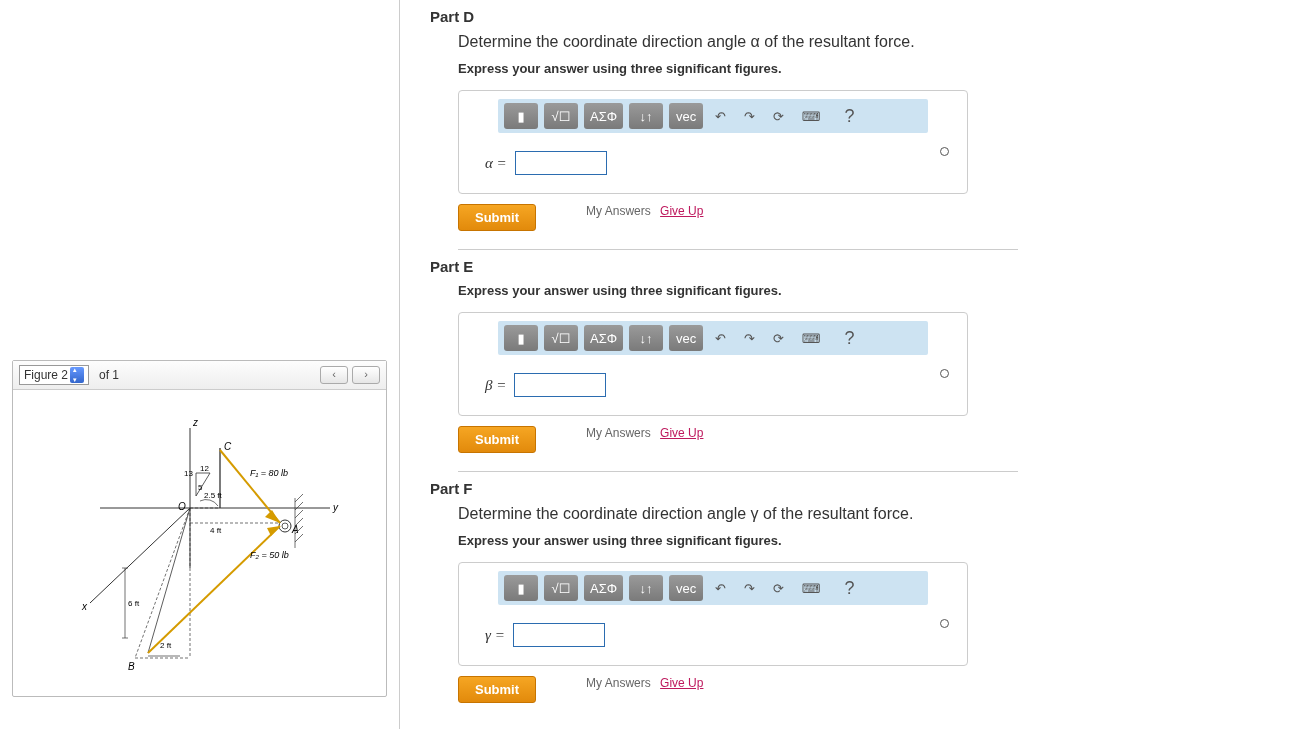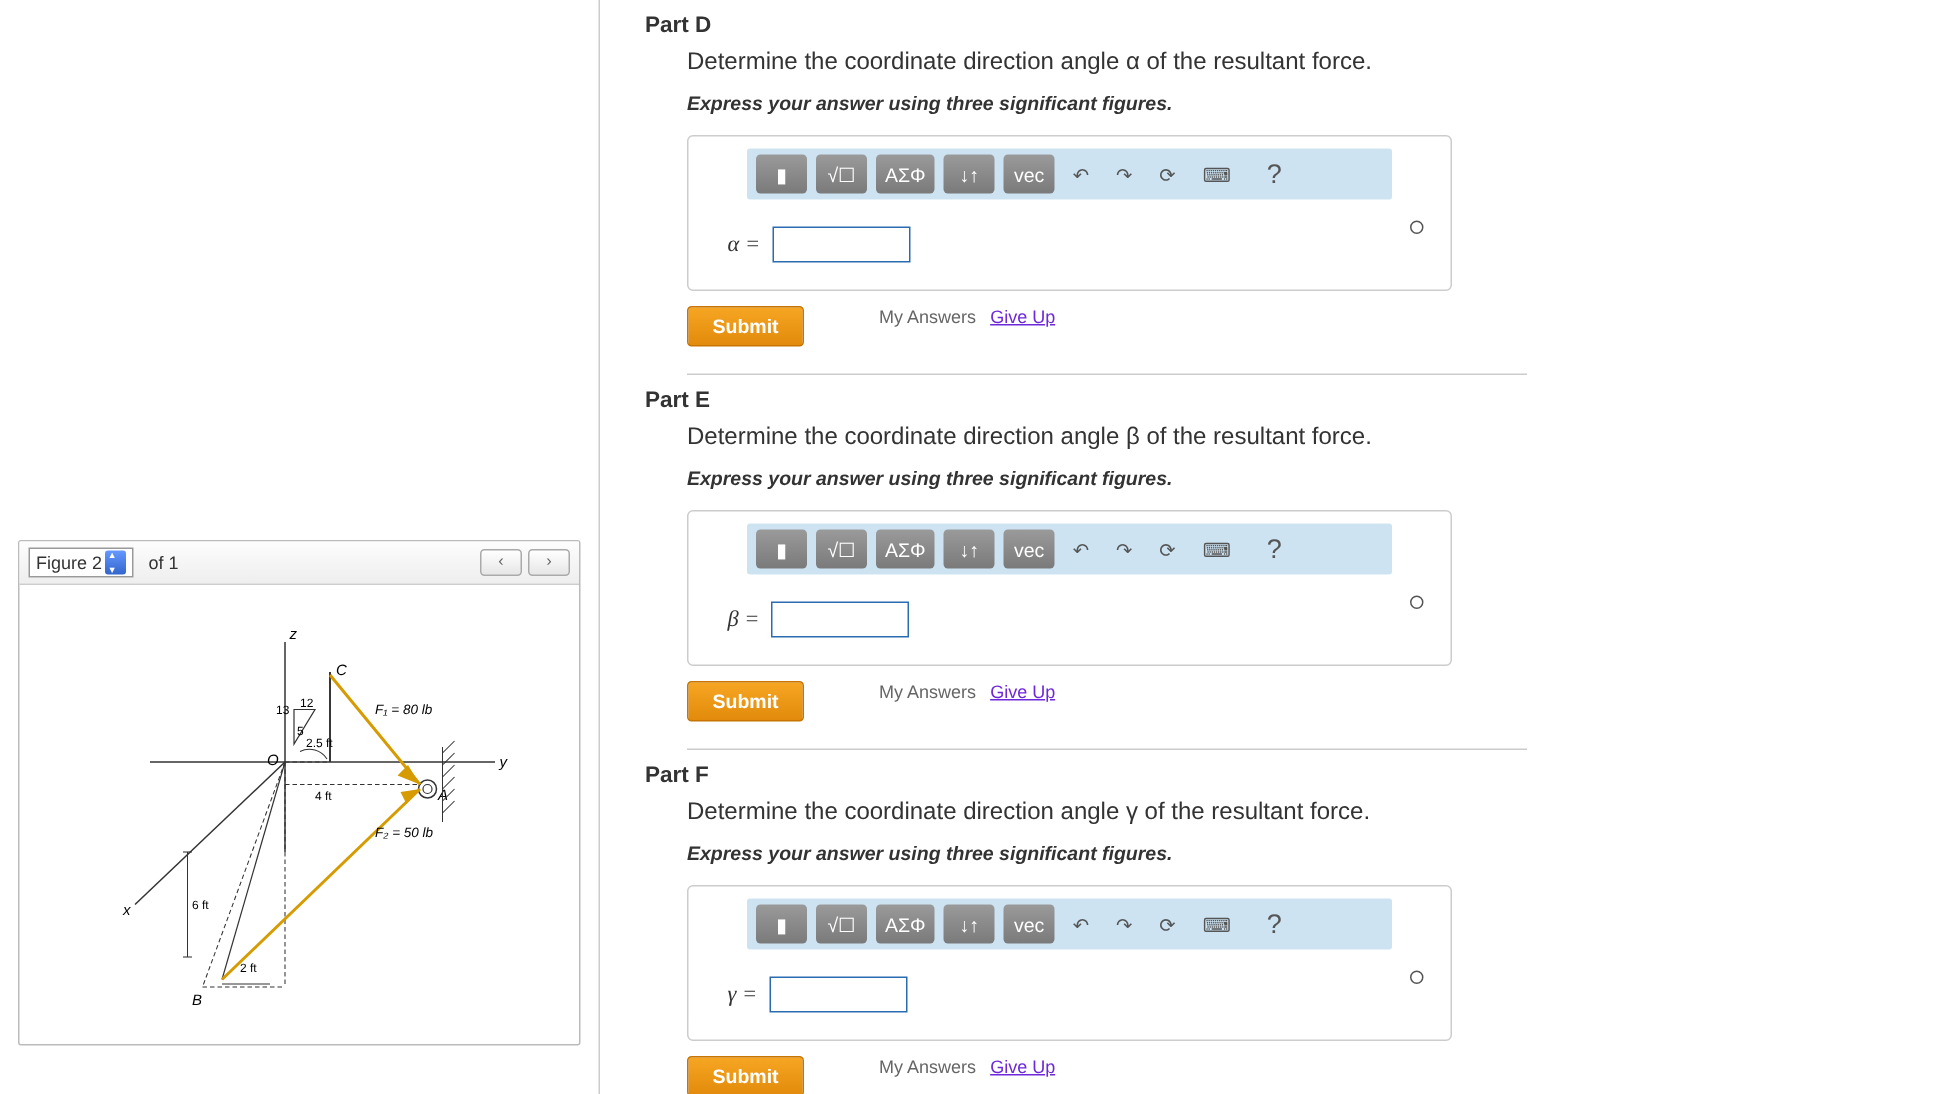--- a/index.html
+++ b/index.html
@@ -68,21 +68,21 @@
     color: #666;
     cursor: pointer;
   }
   .figure-body { padding: 8px; text-align: center; }
   .figure-body svg { display:block; margin:0 auto; }
 
   .right-pane { flex: 1; padding: 0 10px 20px 30px; }
   .part-block { margin-top: 8px; }
   .part-title { font-size: 15px; font-weight: bold; margin: 8px 0 8px 0; }
   .part-desc { margin: 0 0 10px 28px; font-size: 16px; }
-  .part-instr { margin: 0 0 14px 28px; font-weight: bold; font-size: 13px; font-style: italic; }
+  .part-instr { margin: 0 0 14px 28px; font-weight: bold; font-size: 13px; }
 
   .answer-card {
     margin-left: 28px;
     width: 510px;
     border: 1px solid #ccc;
     border-radius: 4px;
     padding: 8px 8px 8px 8px;
     position: relative;
     background: #fff;
   }
@@ -136,21 +136,21 @@
   .submit-btn {
     background: linear-gradient(#f6a623,#e28a0b);
     border: 1px solid #c77400;
     color: #fff; font-weight: bold;
     padding: 5px 16px;
     border-radius: 3px;
     cursor: pointer;
     font-size: 13px;
   }
   .answer-links { font-size: 12px; color: #666; }
-  .answer-links a { color: #6d28d9; text-decoration: underline; cursor: pointer; margin-left: 6px; }
+  .answer-links a { color: #be185d; text-decoration: underline; cursor: pointer; margin-left: 6px; }
   hr.part-sep {
     margin: 18px 0 6px 28px;
     border: none; border-top: 1px solid #ccc;
     width: 560px;
   }
 </style>
 </head>
 <body>
 
 <div class="container">
@@ -265,21 +265,20 @@
         <span class="answer-links">
           <span>My Answers</span>
           <a>Give Up</a>
         </span>
       </div>
       <hr class="part-sep">
     </div>
 
     <div class="part-block">
       <div class="part-title">Part E</div>
-      <div class="part-desc">Determine the coordinate direction angle β of the resultant force.</div>
       <div class="part-instr">Express your answer using three significant figures.</div>
       <div class="answer-card">
         <div class="toolbar">
           <div class="tb-btn">▮</div>
           <div class="tb-btn">√☐</div>
           <div class="tb-btn">ΑΣΦ</div>
           <div class="tb-btn">↓↑</div>
           <div class="tb-btn">vec</div>
           <div class="tb-btn light">↶</div>
           <div class="tb-btn light">↷</div>

